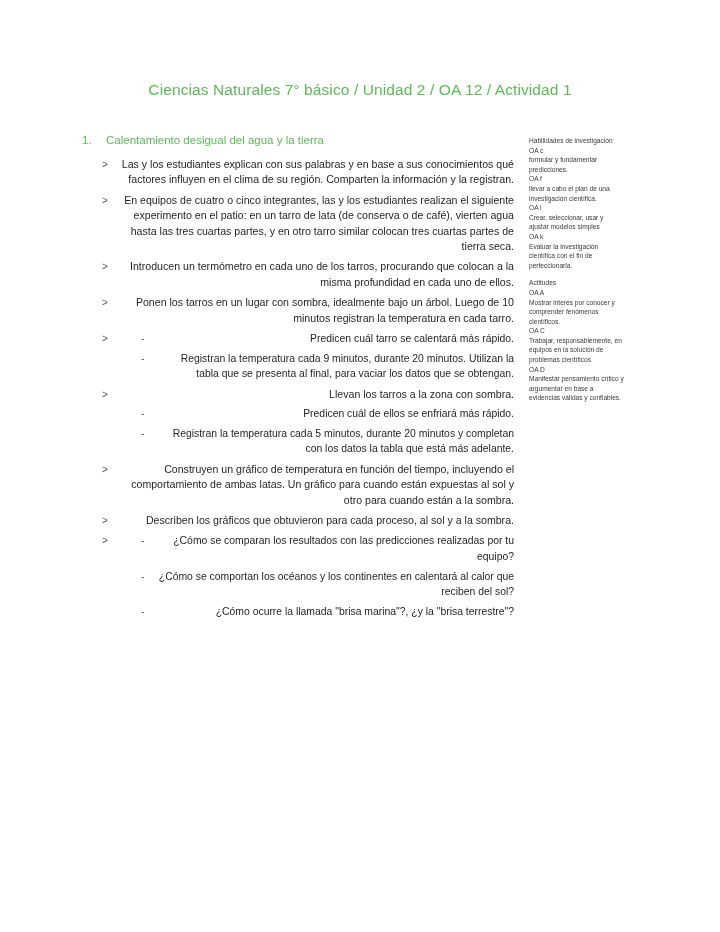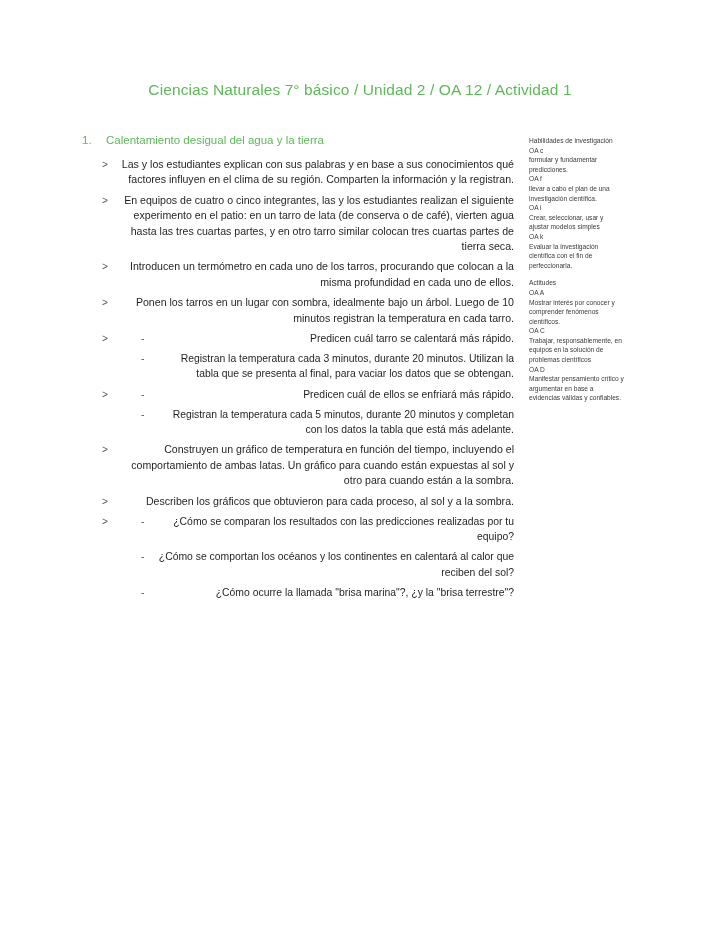--- a/index.html
+++ b/index.html
@@ -157,26 +157,27 @@
         </li>
         <li class="b1">
           <span class="mk">&gt;</span>
           <ul class="sub-list">
             <li class="b2">
               <span class="mk">-</span>
               <span class="txt">Predicen cuál tarro se calentará más rápido.</span>
             </li>
             <li class="b2">
               <span class="mk">-</span>
-              <span class="txt">Registran la temperatura cada 3 minutos, durante 20 minutos. Utilizan la tabla que se presenta al final, para vaciar los datos que se obtengan.</span>
+              <span class="txt">Registran la temperatura cada 9 minutos, durante 20 minutos. Utilizan la tabla que se presenta al final, para vaciar los datos que se obtengan.</span>
             </li>
           </ul>
         </li>
         <li class="b1">
           <span class="mk">&gt;</span>
+          <span class="txt">Llevan los tarros a la zona con sombra.</span>
           <ul class="sub-list">
             <li class="b2">
               <span class="mk">-</span>
               <span class="txt">Predicen cuál de ellos se enfriará más rápido.</span>
             </li>
             <li class="b2">
               <span class="mk">-</span>
               <span class="txt">Registran la temperatura cada 5 minutos, durante 20 minutos y completan con los datos la tabla que está más adelante.</span>
             </li>
           </ul>

